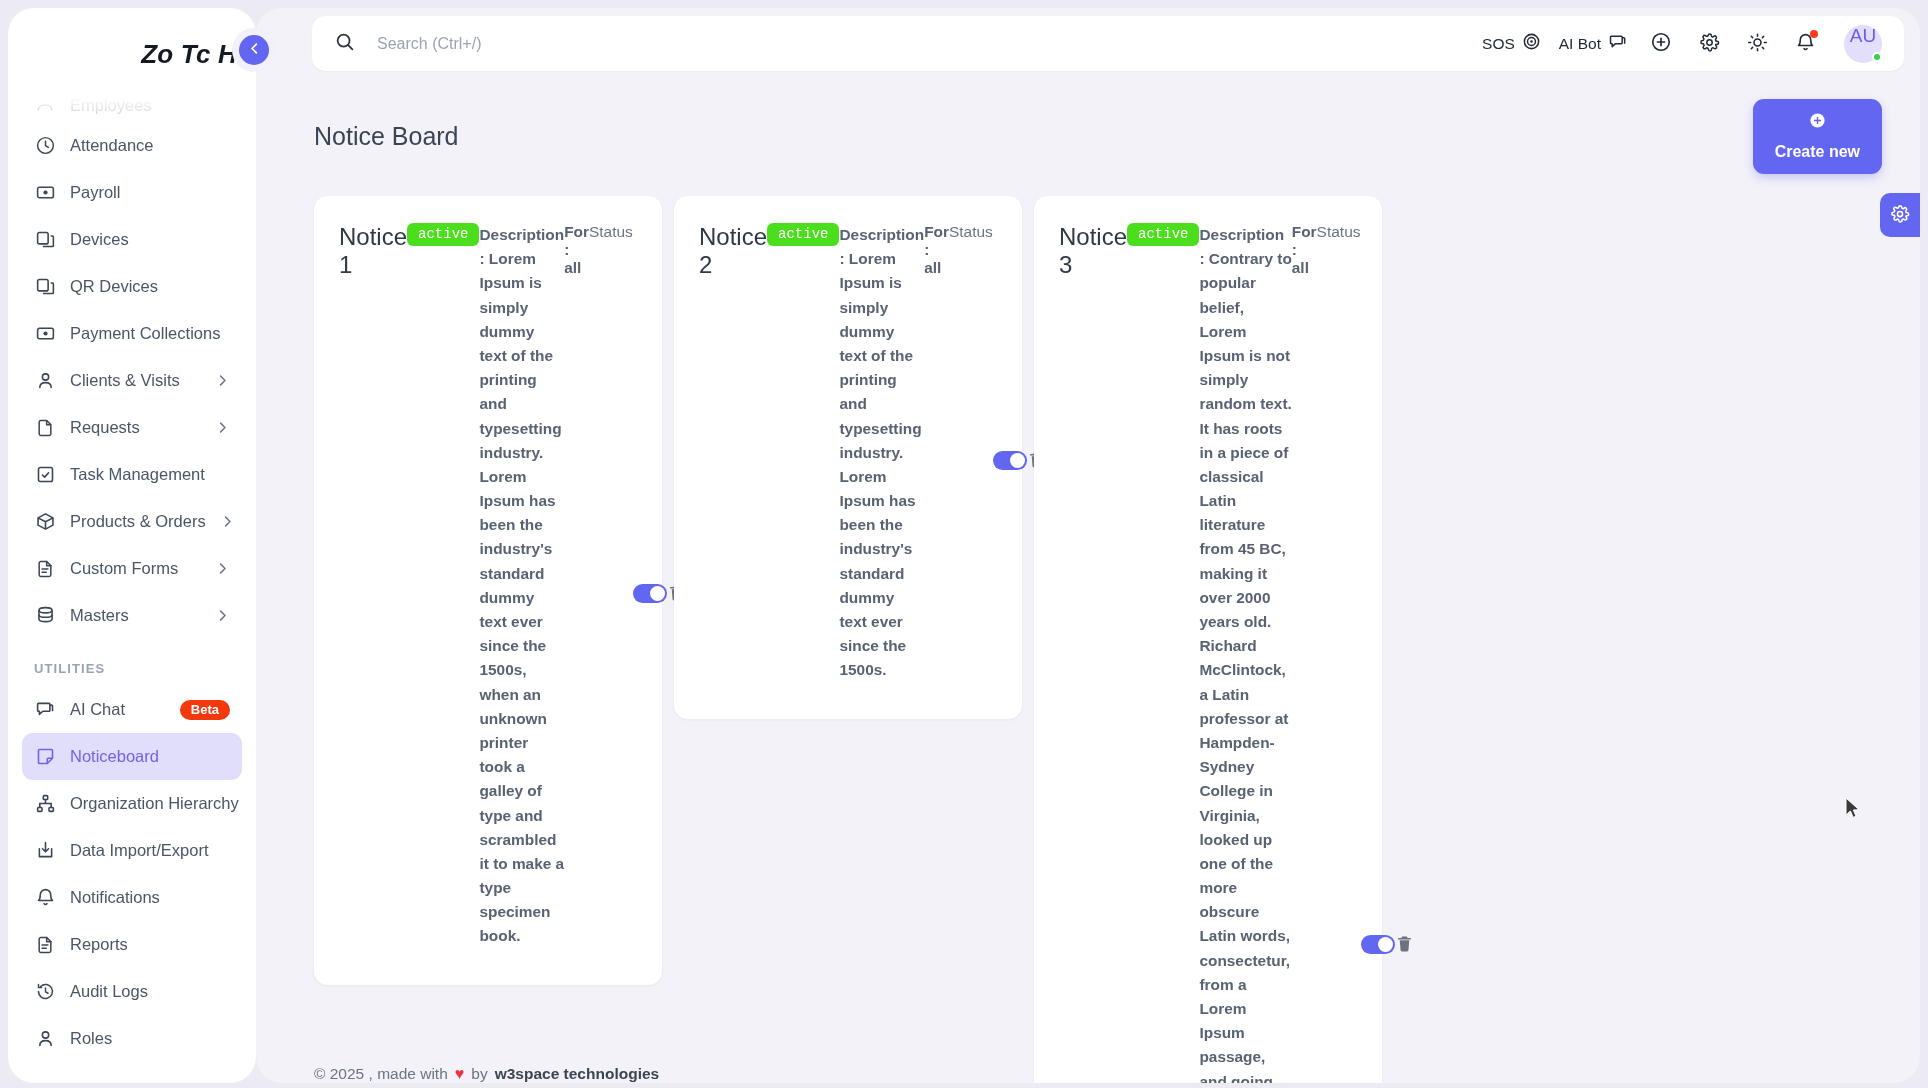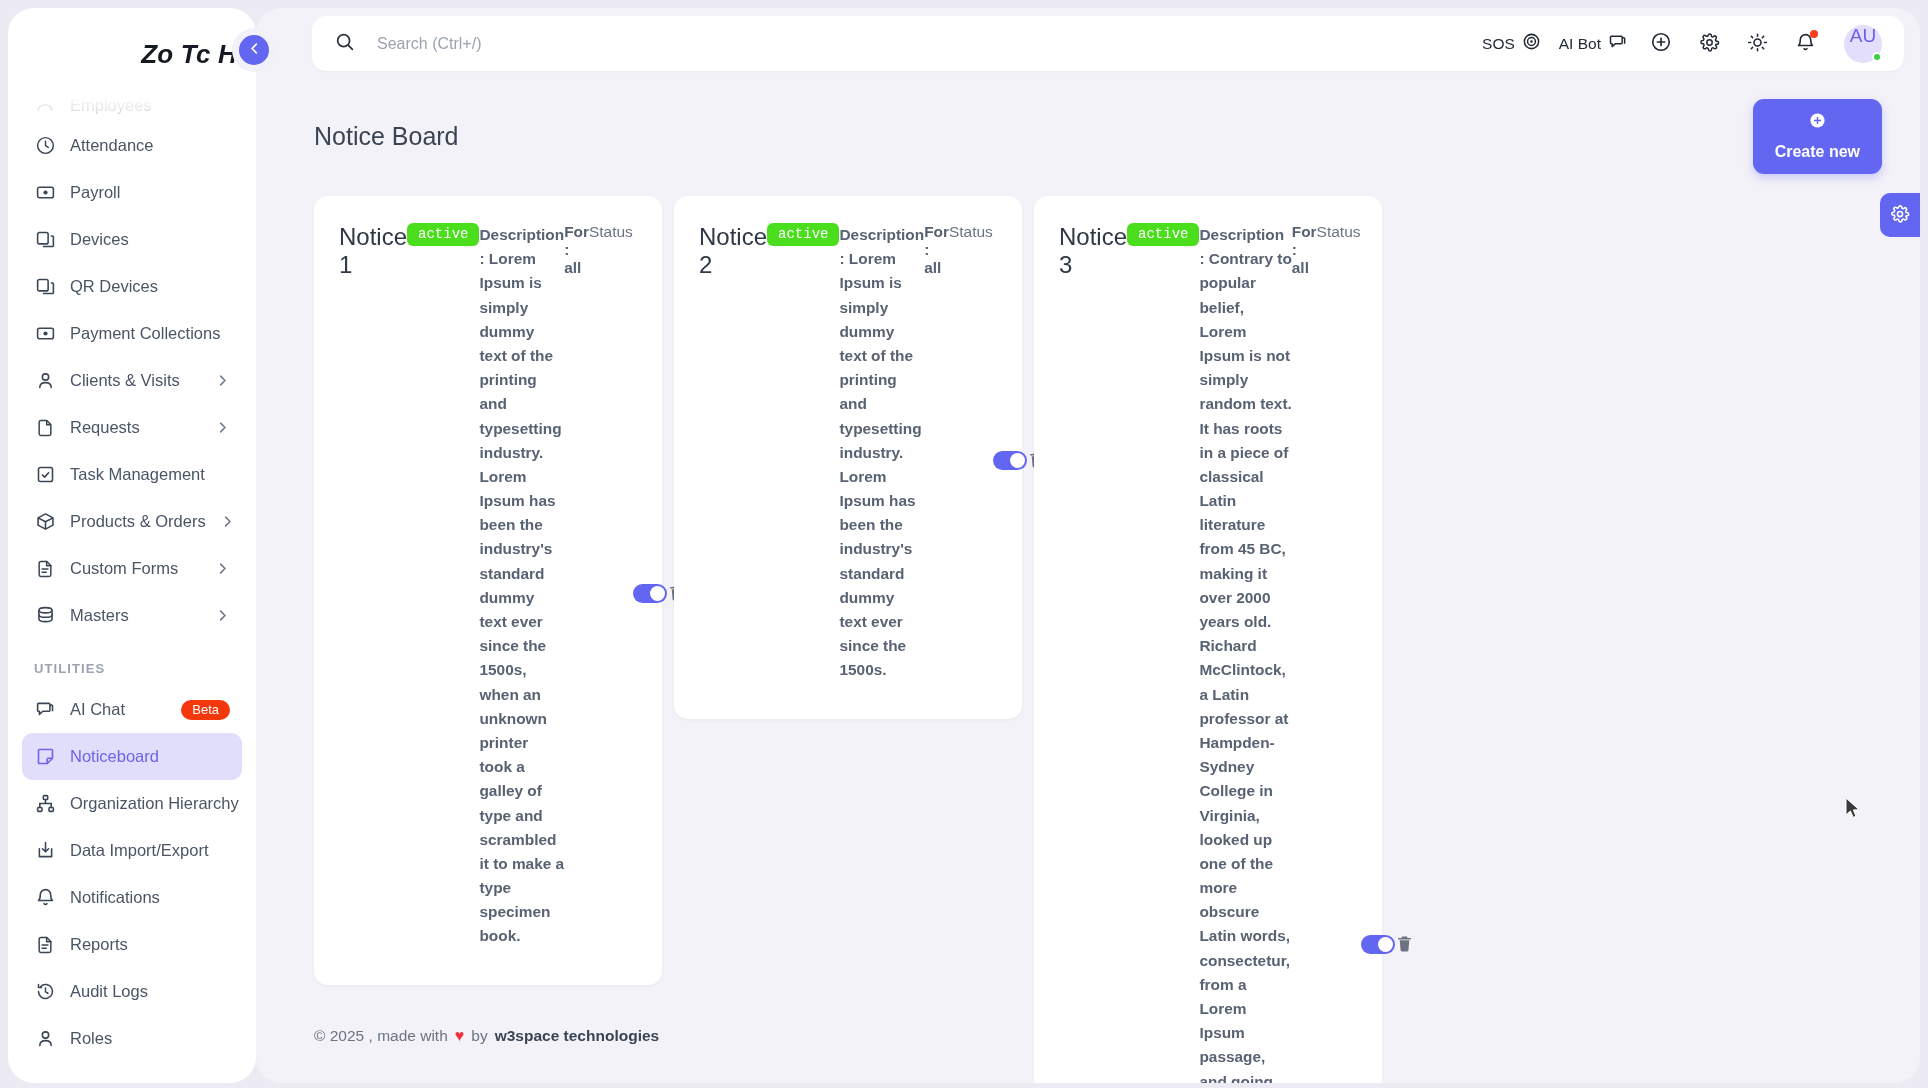--- a/index.html
+++ b/index.html
@@ -104,21 +104,21 @@
     width: 5px;
     height: 43px;
     border-radius: 4px;
     background: #5b4ff0;
   }
 
   .badge-beta {
     background: #f4380e;
     color: #fff;
     font-size: 13px;
-    font-weight: 400;
+    font-weight: 700;
     padding: 3px 11px 4px;
     border-radius: 11px;
     line-height: 1;
   }
 
   .section-label {
     font-size: 13px;
     letter-spacing: 1.1px;
     color: #9aa3b0;
     font-weight: 600;
@@ -347,21 +347,21 @@
   .card-1 { min-height: 470px; }
   .card-2 { min-height: 470px; }
   .card-3 { min-height: 470px; }
 
   
   .footer {
     position: absolute;
     left: 0; right: 0; bottom: 0;
     height: 56px;
     display: flex;
-    align-items: flex-start;
+    align-items: flex-end;
     padding-left: 58px;
     font-size: 15.5px;
     color: #6c7482;
     gap: 7px;
   }
   .footer .heart { color: #f0323c; font-size: 16px; }
   .footer .brandname { font-weight: 700; color: #3b4453; }
 
   
   .gear-tab {

